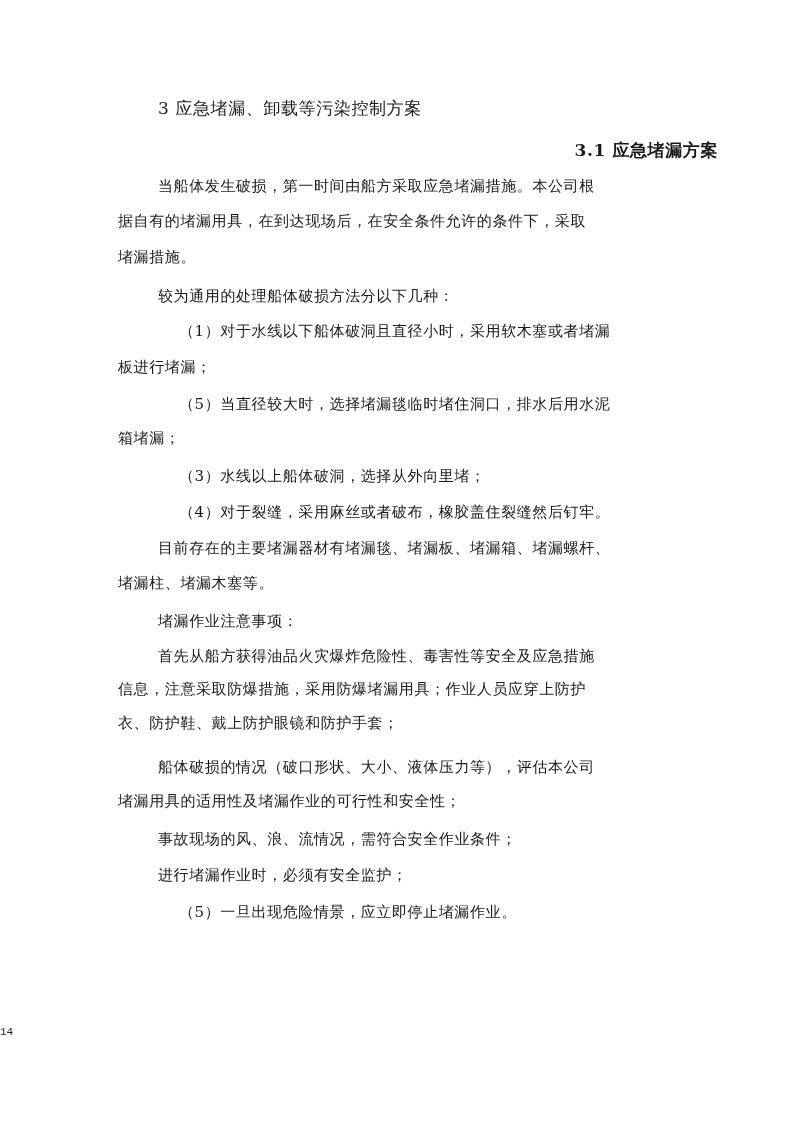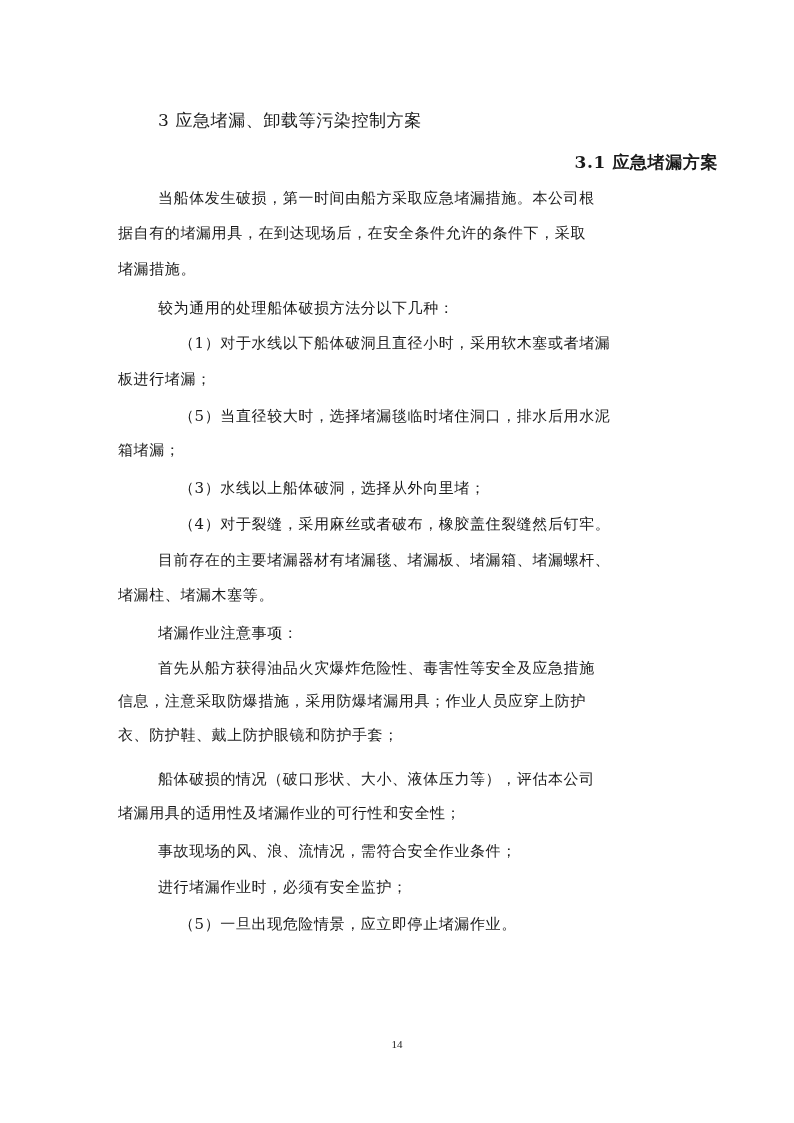--- a/index.html
+++ b/index.html
@@ -1,26 +1,26 @@
 <!DOCTYPE html>
 <html><head>
 <meta charset="utf-8">
 <style>
   html, body { margin: 0; padding: 0; background: #ffffff; }
   body { width: 794px; height: 1123px; position: relative; overflow: hidden;
          font-family: "DejaVu Serif", "Liberation Serif", serif; color: #1a1a1a; }
-  .page { position: absolute; left: 0; top: 12px; width: 794px; height: 1110px; }
+  .page { position: absolute; left: 0; top: 0; width: 794px; height: 1110px; }
   .line { position: absolute; left: 118px; width: 560px; font-size: 15px; line-height: 22px;
           white-space: nowrap; letter-spacing: 0.6px; }
   .indent { left: 158px; }
   .paren { left: 160px; margin-left: 19px; }
   .h1 { font-size: 17px; }
   .h2 { font-weight: bold; font-size: 17px; text-align: right; }
-  .page-num { position: absolute; top: 1026px; left: 0; width: 794px; text-align: center;
-              font-size: 11px; font-family: Liberation Serif, serif; color: #222; }
+  .page-num { position: absolute; top: 1026px; left: 0; width: 794px; text-align: left;
+              font-size: 11px; font-family: Liberation Mono, monospace; color: #222; }
 </style>
 </head>
 <body>
 
 <div class="page">
   <div class="line indent h1" style="top:97px">3  应急堵漏、卸载等污染控制方案</div>
   <div class="line indent h2" style="top:139px">3.1 应急堵漏方案</div>
 
   <div class="line indent" style="top:175px">当船体发生破损，第一时间由船方采取应急堵漏措施。本公司根</div>
   <div class="line" style="top:210px">据自有的堵漏用具，在到达现场后，在安全条件允许的条件下，采取</div>

